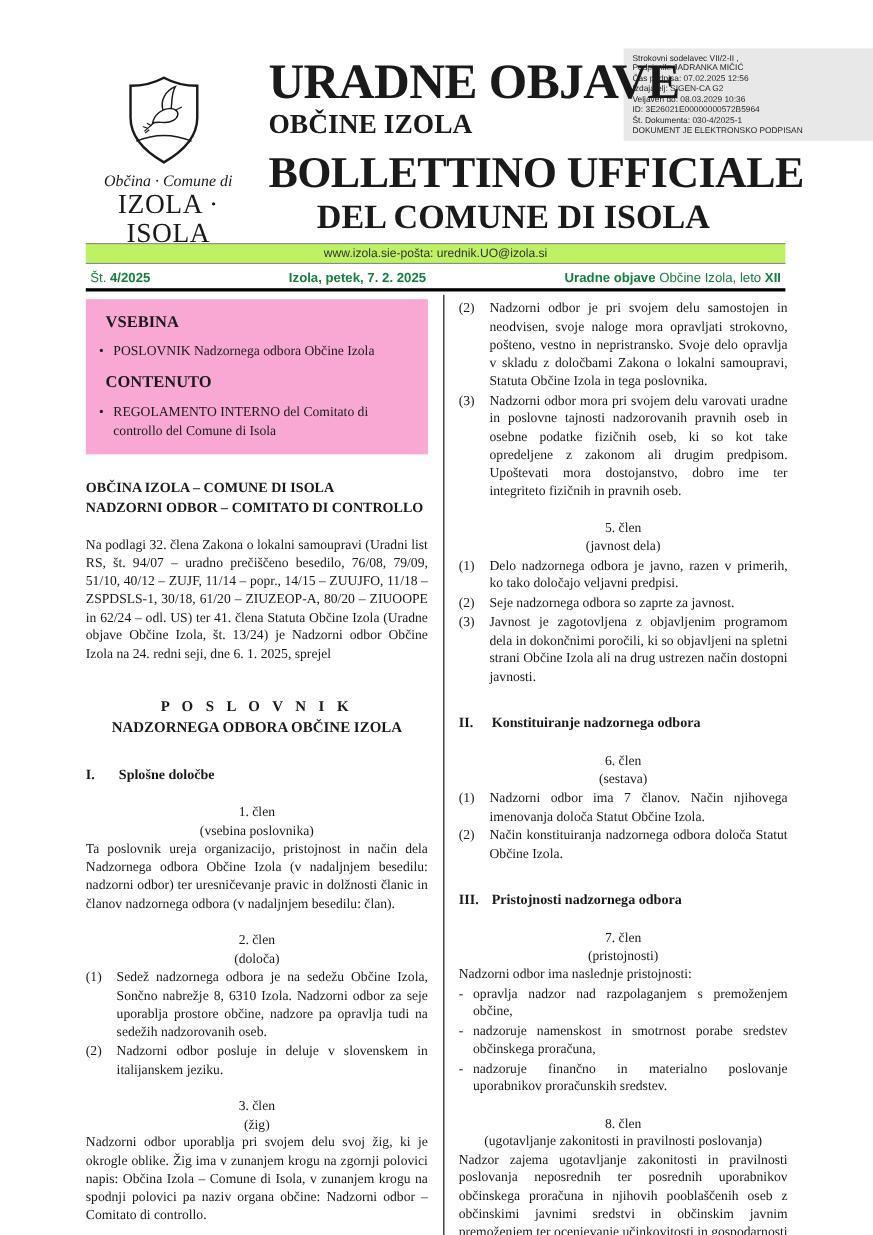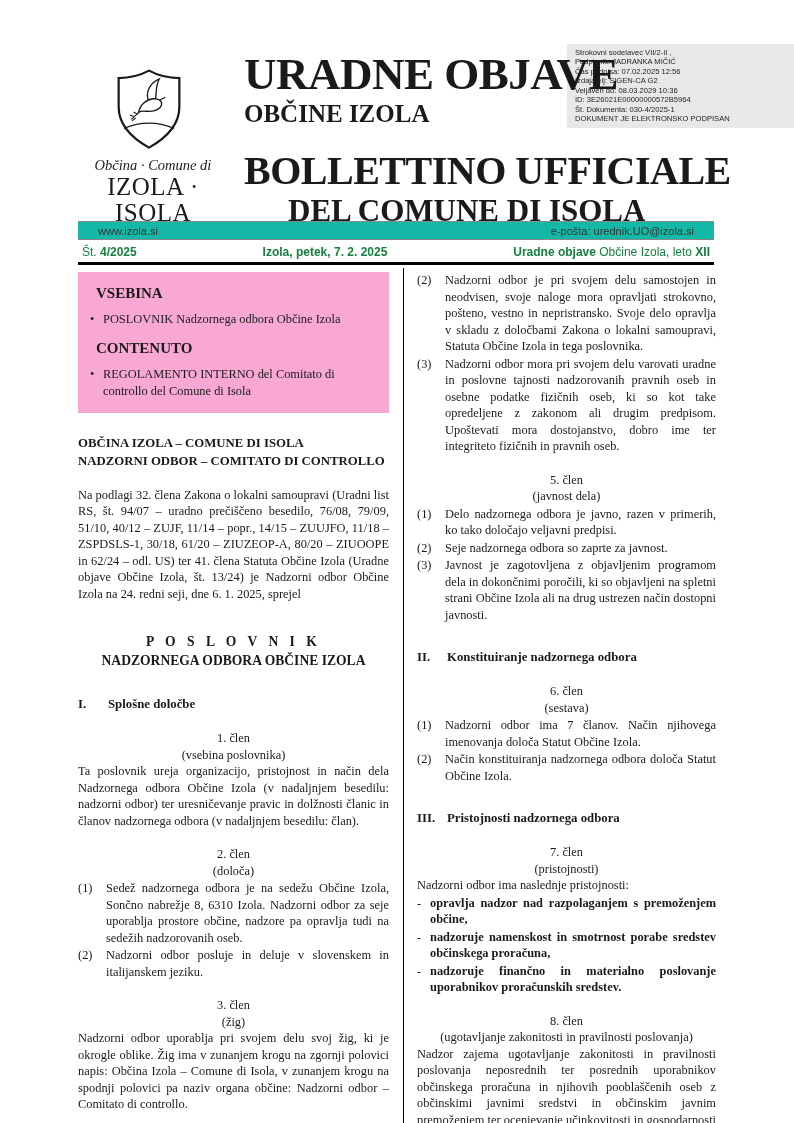--- a/index.html
+++ b/index.html
@@ -8,32 +8,32 @@
     font-family:"Liberation Serif","DejaVu Serif",serif;color:#1a1a1a;overflow:hidden;
   }
   
   .emblem{position:absolute;left:112px;top:60px;width:74px;height:116px;}
   .emblem-caption{position:absolute;left:72px;top:158px;width:162px;text-align:center;}
   .emblem-caption .cap1{font-style:italic;font-size:14.5px;line-height:1.1;}
   .emblem-caption .cap2{font-size:25px;letter-spacing:.5px;line-height:1.05;}
   .titles{position:absolute;left:244px;top:52px;z-index:1;}
   .t-sl1{font-size:45px;font-weight:700;line-height:1;letter-spacing:-.5px;}
   .t-sl2{font-size:25px;font-weight:700;line-height:1.1;margin-top:3px;}
-  .t-it1{font-size:40px;font-weight:700;line-height:1;margin-top:23px;letter-spacing:-.5px;}
+  .t-it1{font-size:40px;font-weight:700;line-height:1;margin-top:9px;letter-spacing:-.5px;}
   .t-it2{font-size:31px;font-weight:700;line-height:1.1;margin-top:3px;margin-left:44px;}
   .stamp{
     position:absolute;left:567px;top:44px;right:0;z-index:2;background:rgba(0,0,0,.09);
     padding:4px 6px 4px 8px;font-family:"Liberation Sans","DejaVu Sans",sans-serif;
     font-size:7.6px;line-height:1.25;color:#1d1d1d;
   }
   
   .contact-bar{
     position:absolute;left:78px;right:80px;top:221px;height:19px;
-    background:#14b8a6;border-top:1px solid #8a8a8a;border-bottom:1px solid #8a8a8a;
-    display:flex;justify-content:space-between;align-items:center;padding:0 20px;
+    background:#bef264;border-top:1px solid #8a8a8a;border-bottom:1px solid #8a8a8a;
+    display:flex;justify-content:center;align-items:center;padding:0 20px;
     font-family:"Liberation Sans","DejaVu Sans",sans-serif;font-size:11px;color:#333;
     box-sizing:border-box;
   }
   .issue-bar{
     position:absolute;left:78px;right:80px;top:243px;height:17px;
     display:flex;justify-content:space-between;align-items:center;padding:0 4px;
     font-family:"Liberation Sans","DejaVu Sans",sans-serif;font-size:12px;color:#15803d;
     box-sizing:border-box;
     gap:48px;
   }
@@ -59,21 +59,21 @@
   .doc-title .spread{letter-spacing:4px;}
   .section-h{display:flex;font-weight:700;font-size:12.8px;margin-top:26px;}
   .section-h .rn{flex:0 0 30px;}
   .art-head{text-align:center;margin-top:17px;}
   .art-sub{text-align:center;}
   .num-item{display:flex;margin-top:1px;}
   .num-item .n{flex:0 0 28px;}
   .num-item .t{flex:1;text-align:justify;}
   .dash-item{display:flex;margin-top:1px;}
   .dash-item .d{flex:0 0 13px;}
-  .dash-item .t{flex:1;text-align:justify;font-weight:bold;}
+  .dash-item .t{flex:1;text-align:justify;}
   .first-top{margin-top:0;}
 </style>
 </head>
 <body>
 
 <div class="page">
 
   <div class="emblem">
     <svg viewBox="0 0 100 140" width="74" height="116" aria-hidden="true">
       <path d="M50 6 C37 13 21 16 9 16 L9 55 C9 80 27 97 50 110 C73 97 91 80 91 55 L91 16 C79 16 63 13 50 6 Z" fill="none" stroke="#1a1a1a" stroke-width="3"></path>

